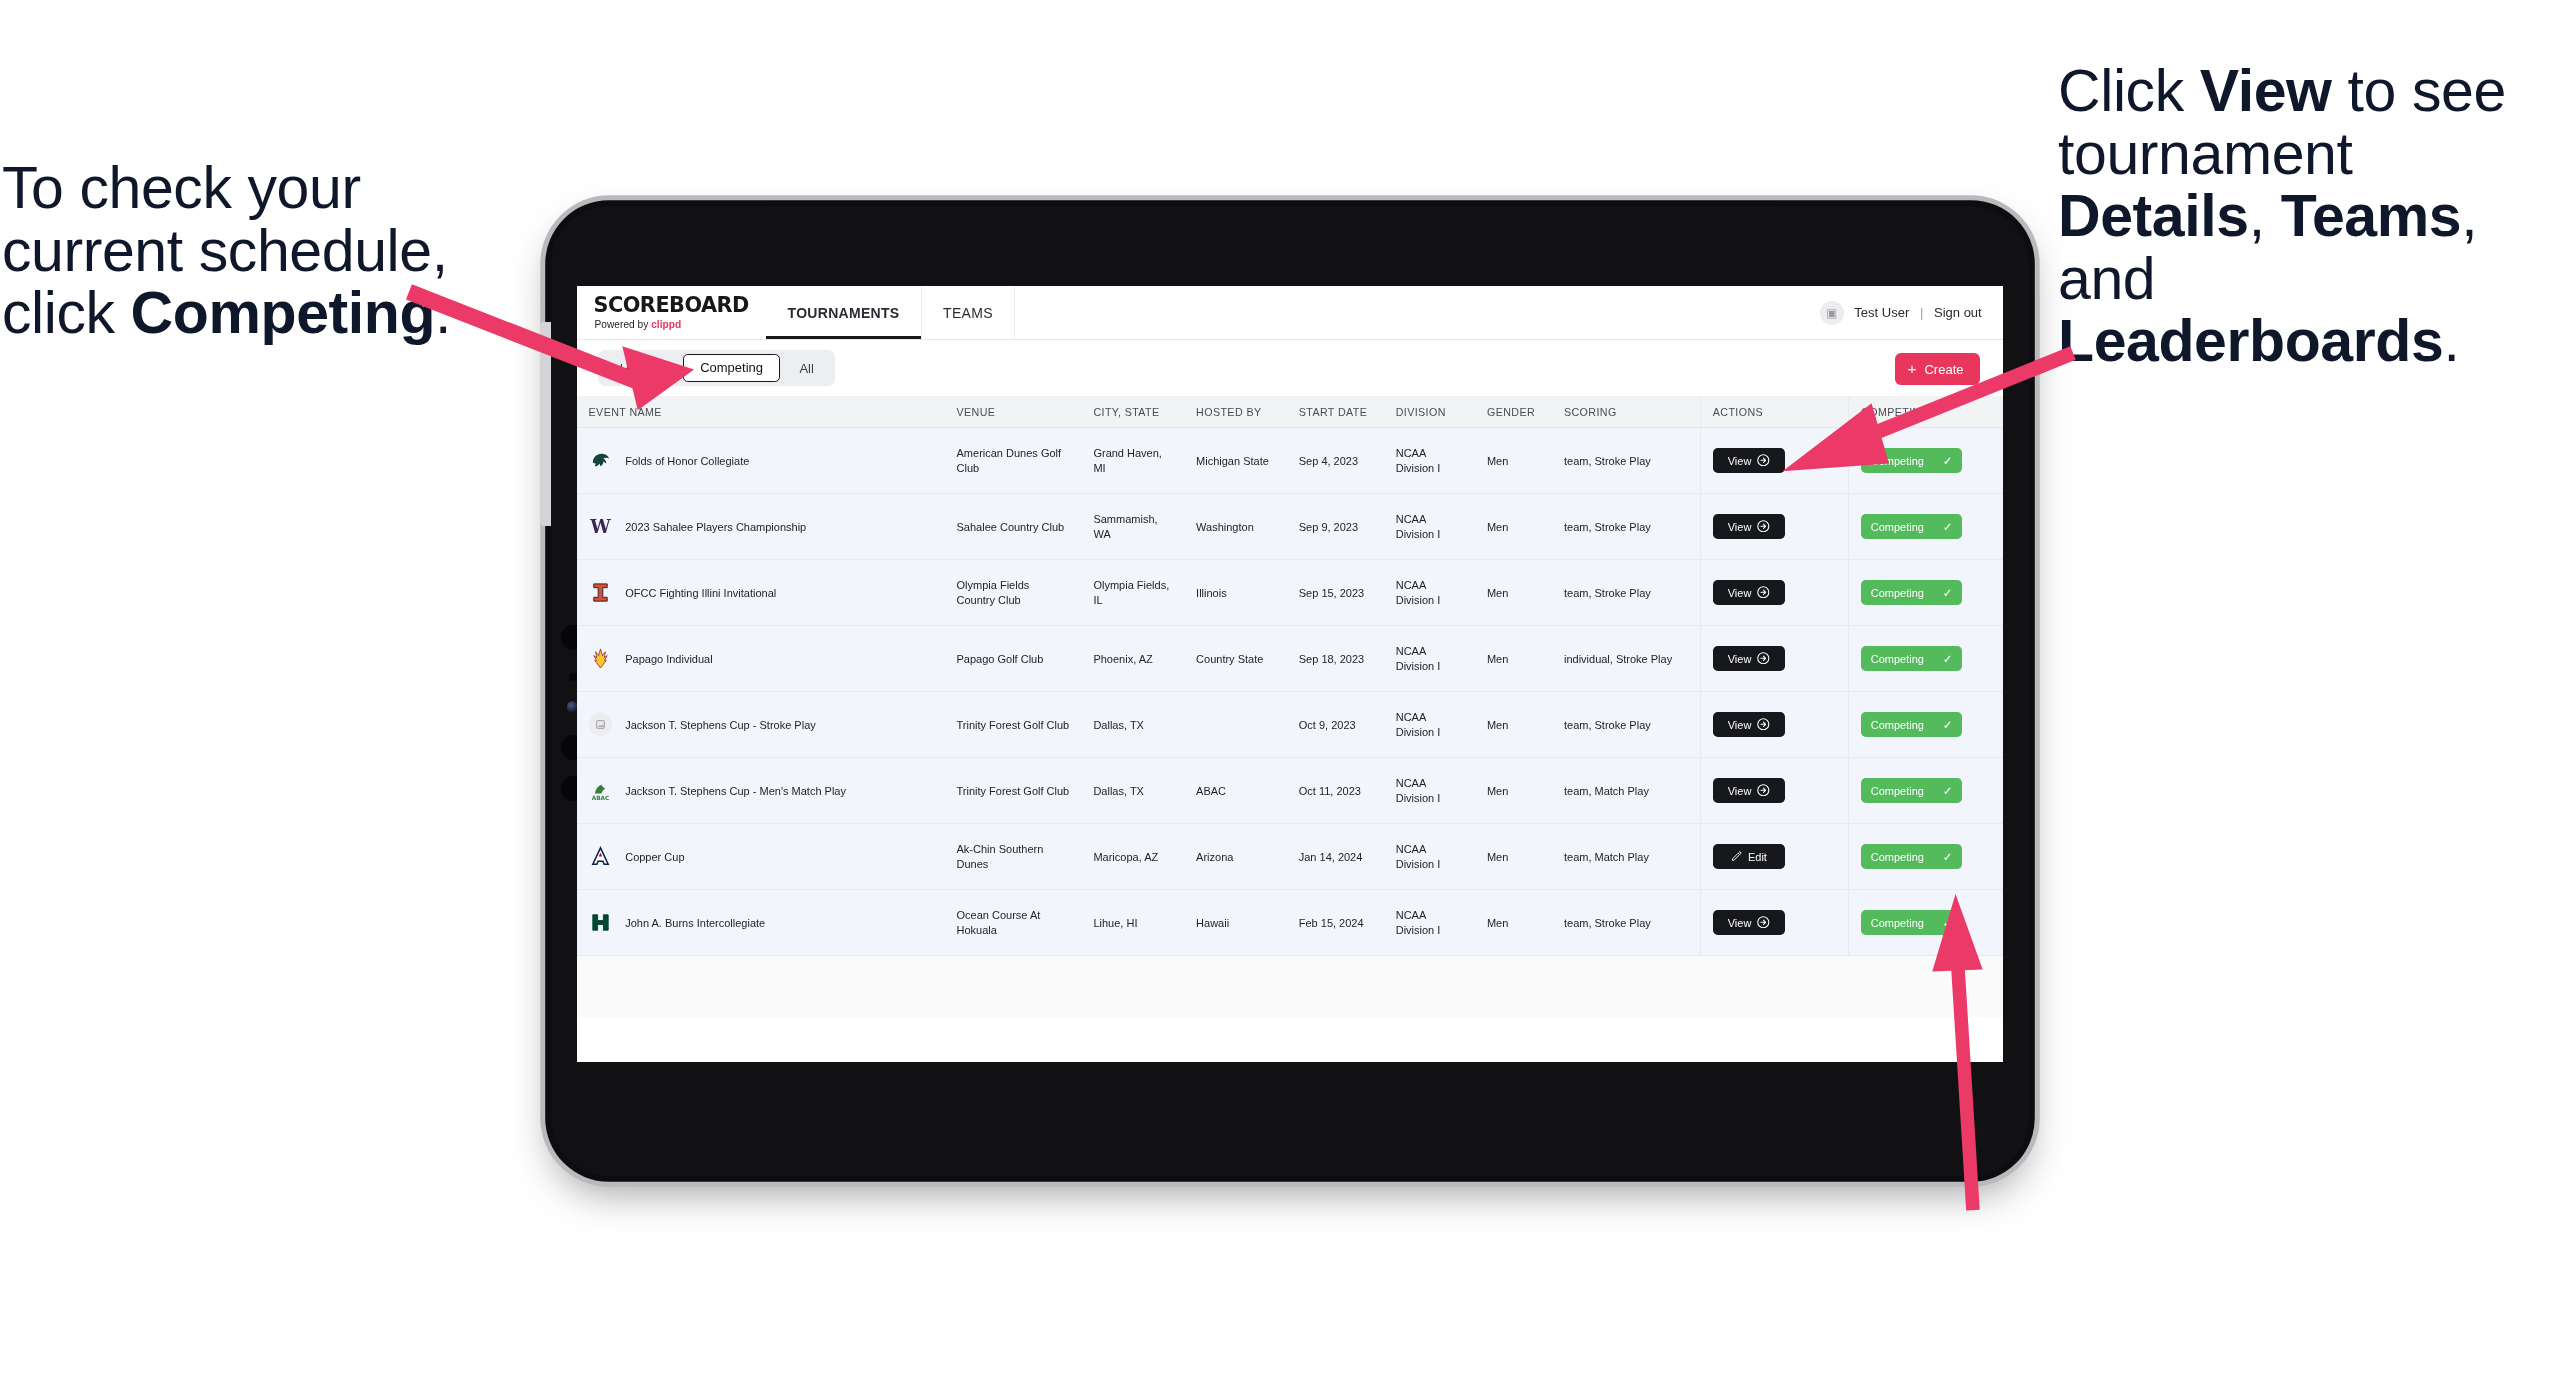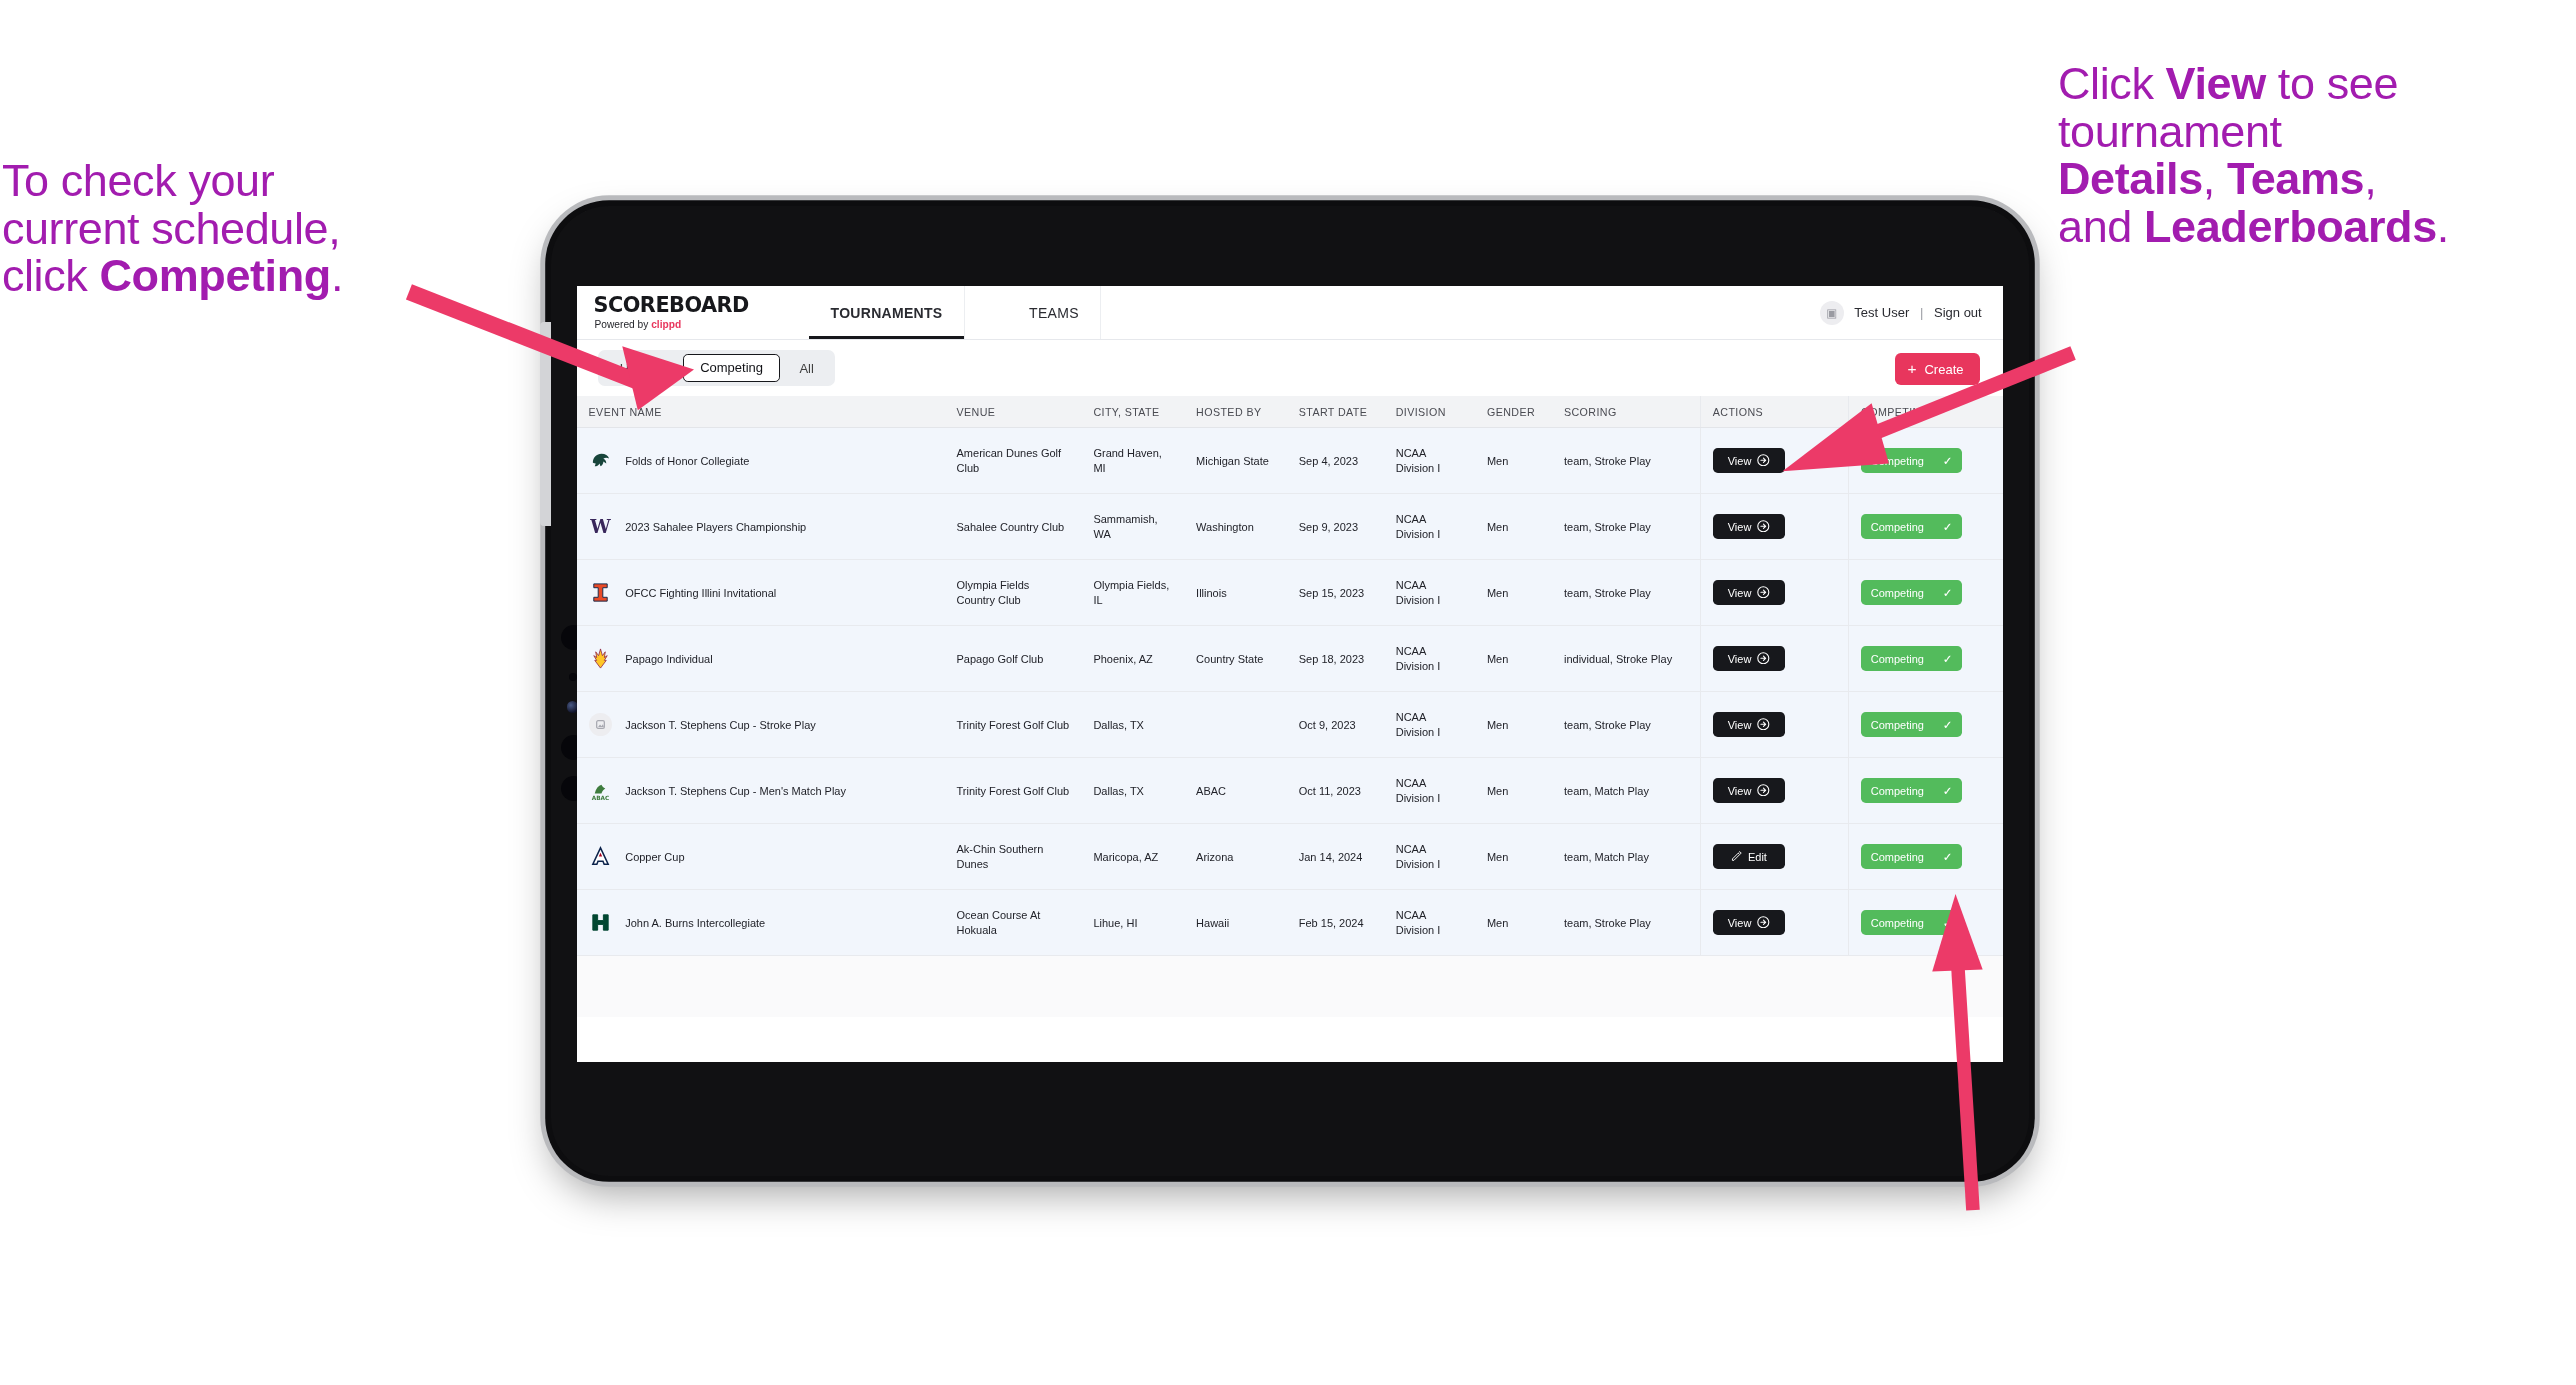--- a/index.html
+++ b/index.html
@@ -5,21 +5,21 @@
   * { box-sizing: border-box; margin: 0; padding: 0; }
   html, body {
     width: 2576px; height: 1386px;
     background: #ffffff;
     font-family: "Liberation Sans", sans-serif;
     overflow: hidden;
   }
   #root { position: relative; width: 2576px; height: 1386px; background:#fff; }
 
   
-  .anno { position: absolute; color: #a21caf; font-size: 45px; line-height: 1.06; letter-spacing: -0.4px; }
+  .anno { position: absolute; color: #0f172a; font-size: 59px; line-height: 1.06; letter-spacing: -0.4px; }
   .anno b { font-weight: 700; }
   #anno-left  { left: 1.9px;   top: 157px; width: 456px; }
   #anno-right { left: 2058px; top: 60px;  width: 514px; }
   #anno-bottom{ left: 1477px; top: 1218px; width: 970px; }
 
   
   .arrow-svg { position: absolute; overflow: visible; pointer-events: none; }
 
   
   #tablet {
@@ -37,21 +37,21 @@
   .cam-lens{ position:absolute; left:15.5px; width:11.6px; height:11.6px; border-radius:50%;
              background: radial-gradient(circle at 35% 35%, #4a5a86 0%, #11142a 70%); }
 
   
   #screen {
     position:absolute; left:26px; top:80px; width:1426px; height:776px;
     background:#ffffff; overflow:hidden;
   }
 
   
-  .app-header{ height:54px; background:#fff; border-bottom:1px solid #e6e8ec; display:flex; align-items:stretch;gap:43px; }
+  .app-header{ height:54px; background:#fff; border-bottom:1px solid #e6e8ec; display:flex; align-items:stretch; }
   .brand{ display:flex; flex-direction:column; justify-content:center; padding:0 19.4px 0 17.5px; min-width:145px; }
   .brand-word{ font-family:"DejaVu Sans", sans-serif; font-weight:700; font-size:20.4px; letter-spacing:-0.5px;
                color:#17181c; line-height:1; transform:scaleX(1.02); }
   .brand-sub{ font-size:10.2px; color:#25262b; margin-top:2.9px; }
   .brand-sub .clippd{ color:#e8365d; font-weight:700; }
   .navtab{ display:flex; align-items:center; padding:0 21.3px; font-size:14px; letter-spacing:0.3px;
            color:#2a2b31; border-right:1px solid #eceef1; cursor:pointer; }
   .navtab:first-of-type{ border-left:1px solid #eceef1; }
   .navtab.active{ box-shadow: inset 0 -2.9px 0 #16171b; font-weight:700; }
   .header-spacer{ flex:1; }

